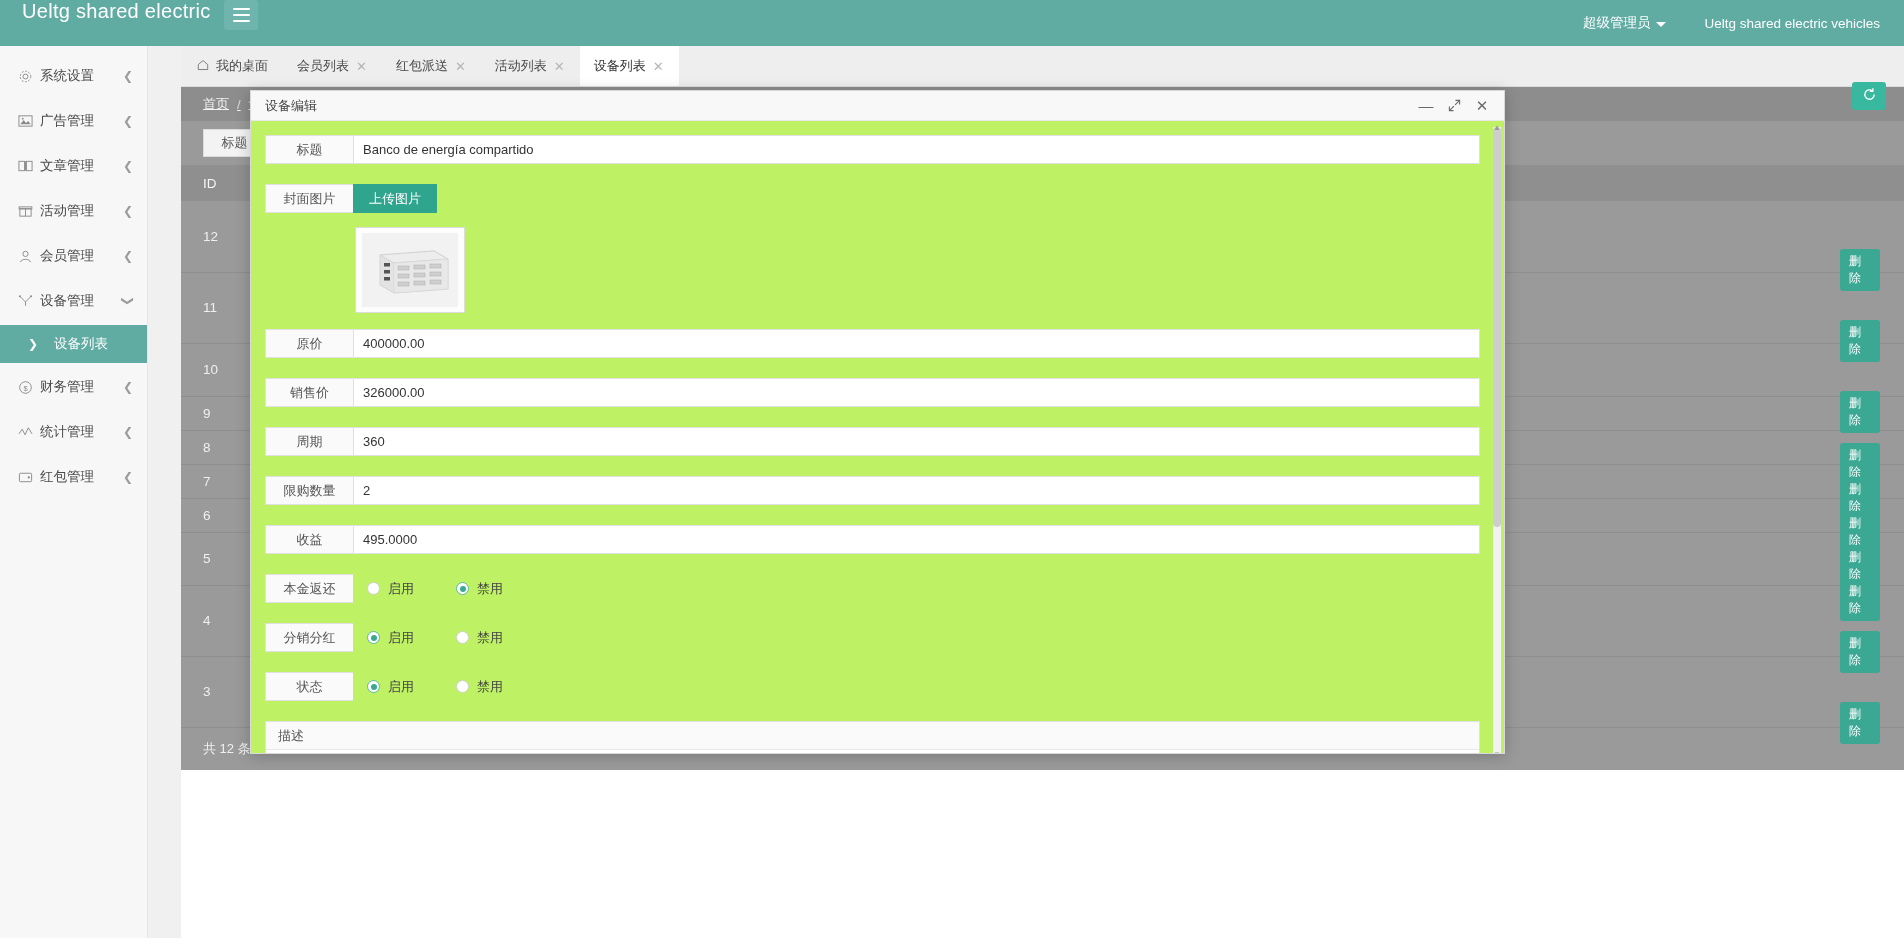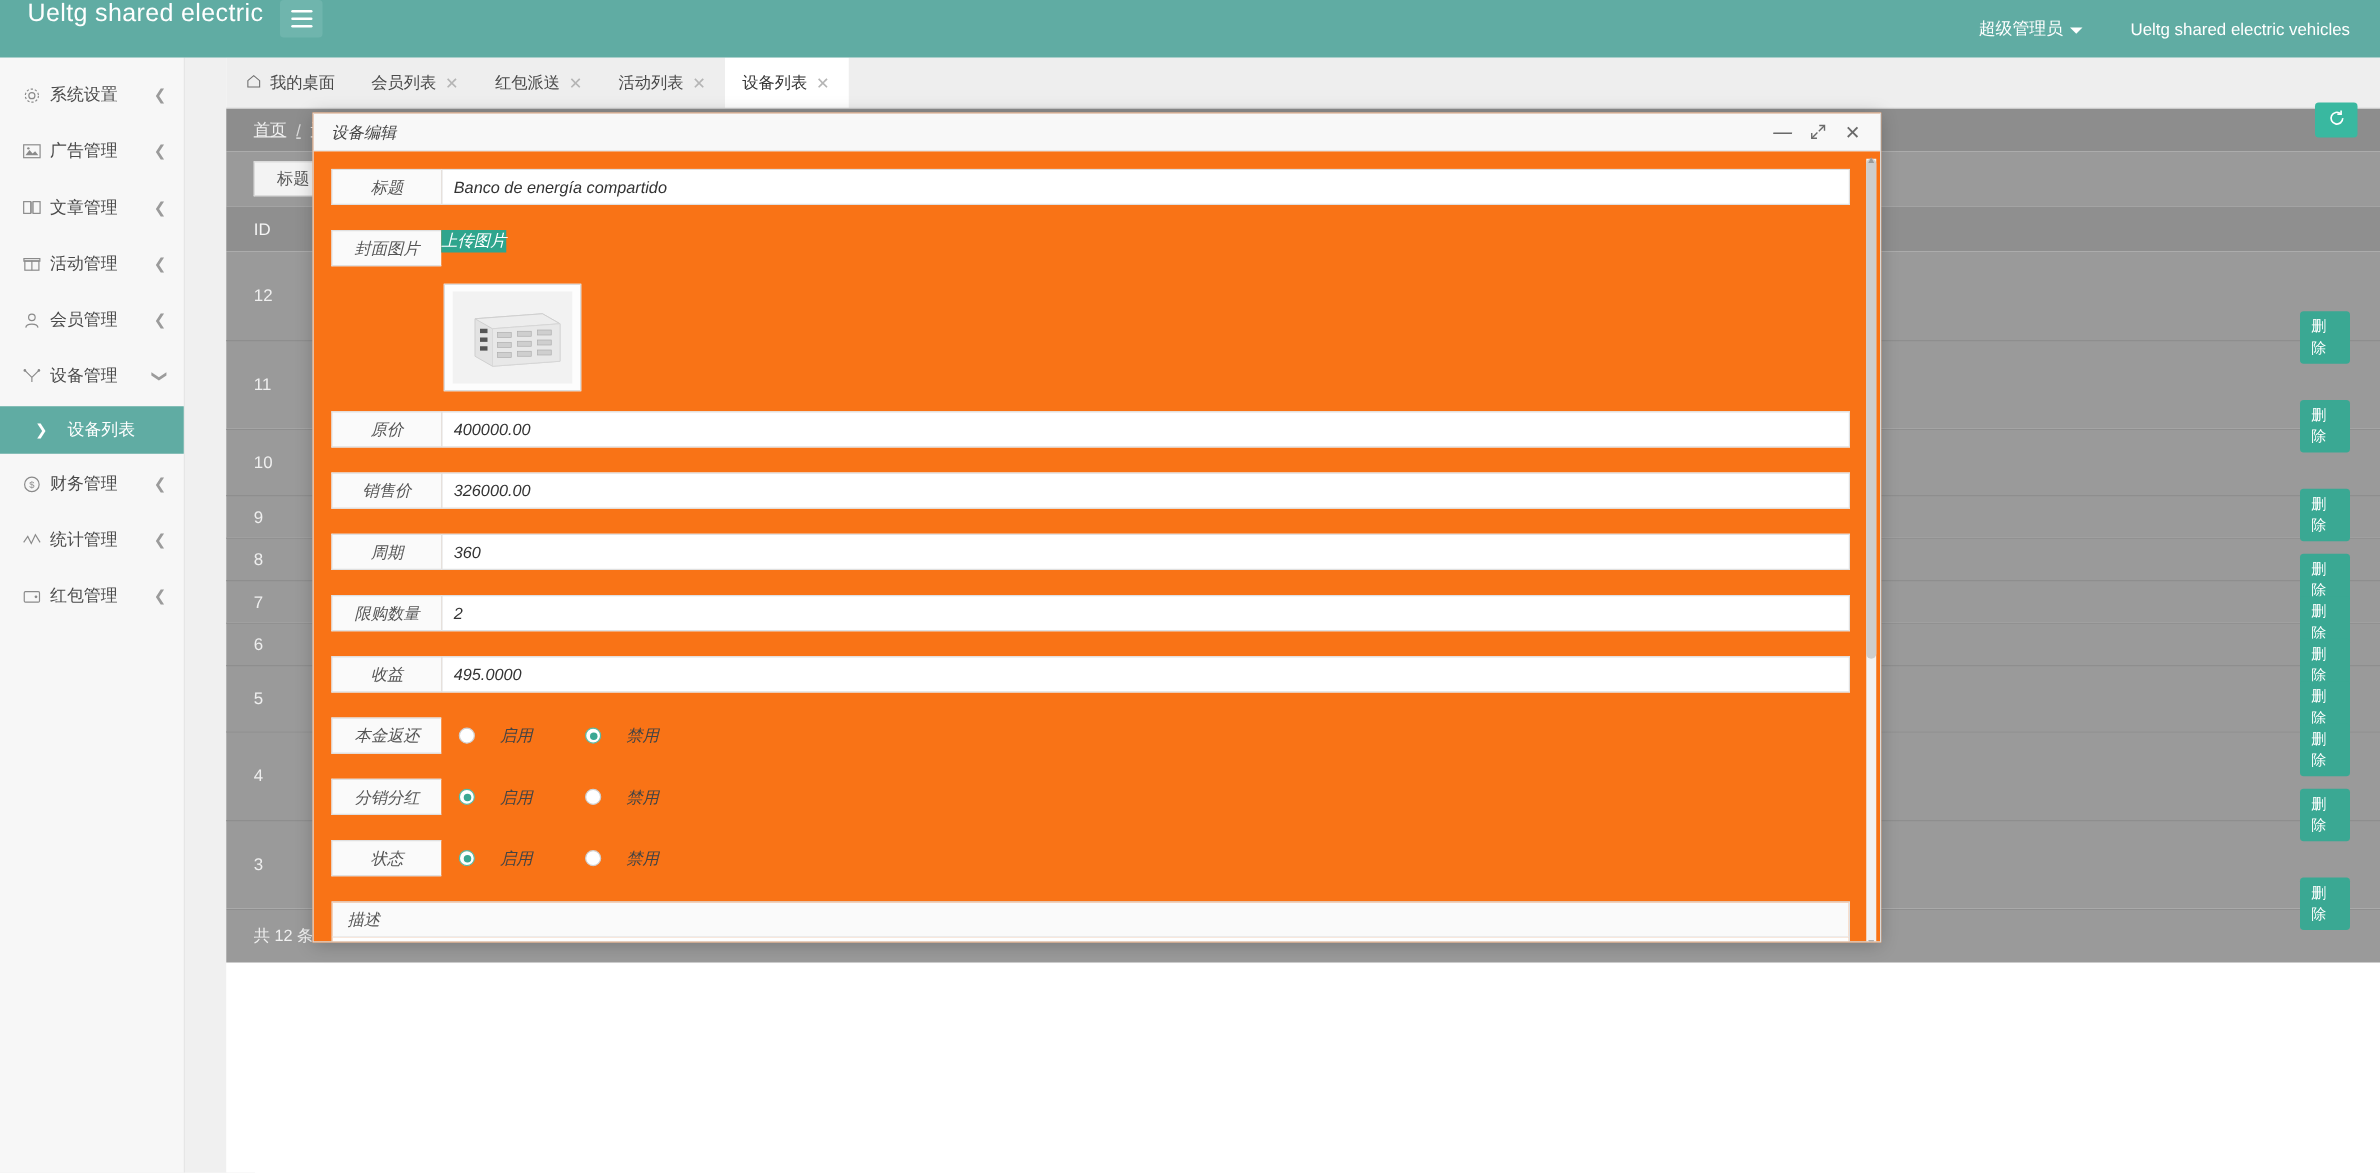--- a/index.html
+++ b/index.html
@@ -127,23 +127,23 @@
     font-size: 12px; padding: 4px 9px; border-radius: 3px; cursor: pointer;
   }
   .pager {
     height: 42px; background: #9a9a9a; color: #f0f0f0;
     display: flex; align-items: center; padding-left: 22px; font-size: 13px;
   }
 
   
   .modal {
     position: absolute; left: 250px; top: 90px; width: 1255px; height: 664px;
-    background: #f97316; border: 1px solid #d9d9d9;
+    background: #bef264; border: 1px solid #d9d9d9;
     box-shadow: 0 2px 14px rgba(0,0,0,.22);
-    z-index: 60; display: flex; flex-direction: column; font-style: italic;
+    z-index: 60; display: flex; flex-direction: column;
   }
   .modal-head {
     height: 30px; background: #f8f8f8; border-bottom: 1px solid #e8e8e8;
     display: flex; align-items: center; padding: 0 8px 0 14px;
     font-size: 13px; color: #444;
   }
   .modal-head .mh-title { flex: 1; }
   .mh-btn {
     width: 28px; height: 28px; display: flex; align-items: center; justify-content: center;
     color: #6a6a6a; cursor: pointer; font-size: 15px;
@@ -162,35 +162,35 @@
     font-size: 13px; color: #555; height: 29px;
   }
   .finput {
     flex: 1; border: 1px solid #e0e0e0; height: 29px;
     display: flex; align-items: center; padding-left: 9px;
     font-size: 13px; color: #333; background: #fff;
   }
   .radio-wrap {
     flex: 1; display: flex; align-items: center; height: 29px; padding-left: 14px; gap: 42px;
   }
-  .radio-opt { display: flex; align-items: center; gap: 20px; font-size: 13px; color: #444; cursor: pointer; }
+  .radio-opt { display: flex; align-items: center; gap: 8px; font-size: 13px; color: #444; cursor: pointer; }
   .rdot {
     width: 13px; height: 13px; border-radius: 50%; border: 1px solid #cfcfcf; background: #fff;
     display: inline-flex; align-items: center; justify-content: center;
   }
   .rdot.on { border-color: #5cb9a4; }
   .rdot.on::after {
     content: ""; width: 6px; height: 6px; border-radius: 50%; background: #3aa893; display: block;
   }
 
   .upload-row { display: flex; align-items: stretch; margin-bottom: 0; }
   .upload-btn {
     background: #2fa58d; color: #fff; font-size: 13px;
     display: flex; align-items: center; justify-content: center;
-    padding: 0 0; height: 18px; cursor: pointer;
+    padding: 0 16px; height: 29px; cursor: pointer;
   }
   .thumb-box {
     margin: 14px 0 16px 90px; width: 110px; height: 86px;
     border: 1px solid #dcdcdc; background: #fdfdfd;
     display: flex; align-items: center; justify-content: center; overflow: hidden;
   }
   .desc-box { border: 1px solid #e0e0e0; }
   .desc-head {
     height: 28px; background: #fafafa; border-bottom: 1px solid #e8e8e8;
     display: flex; align-items: center; padding-left: 12px; font-size: 13px; color: #555;

